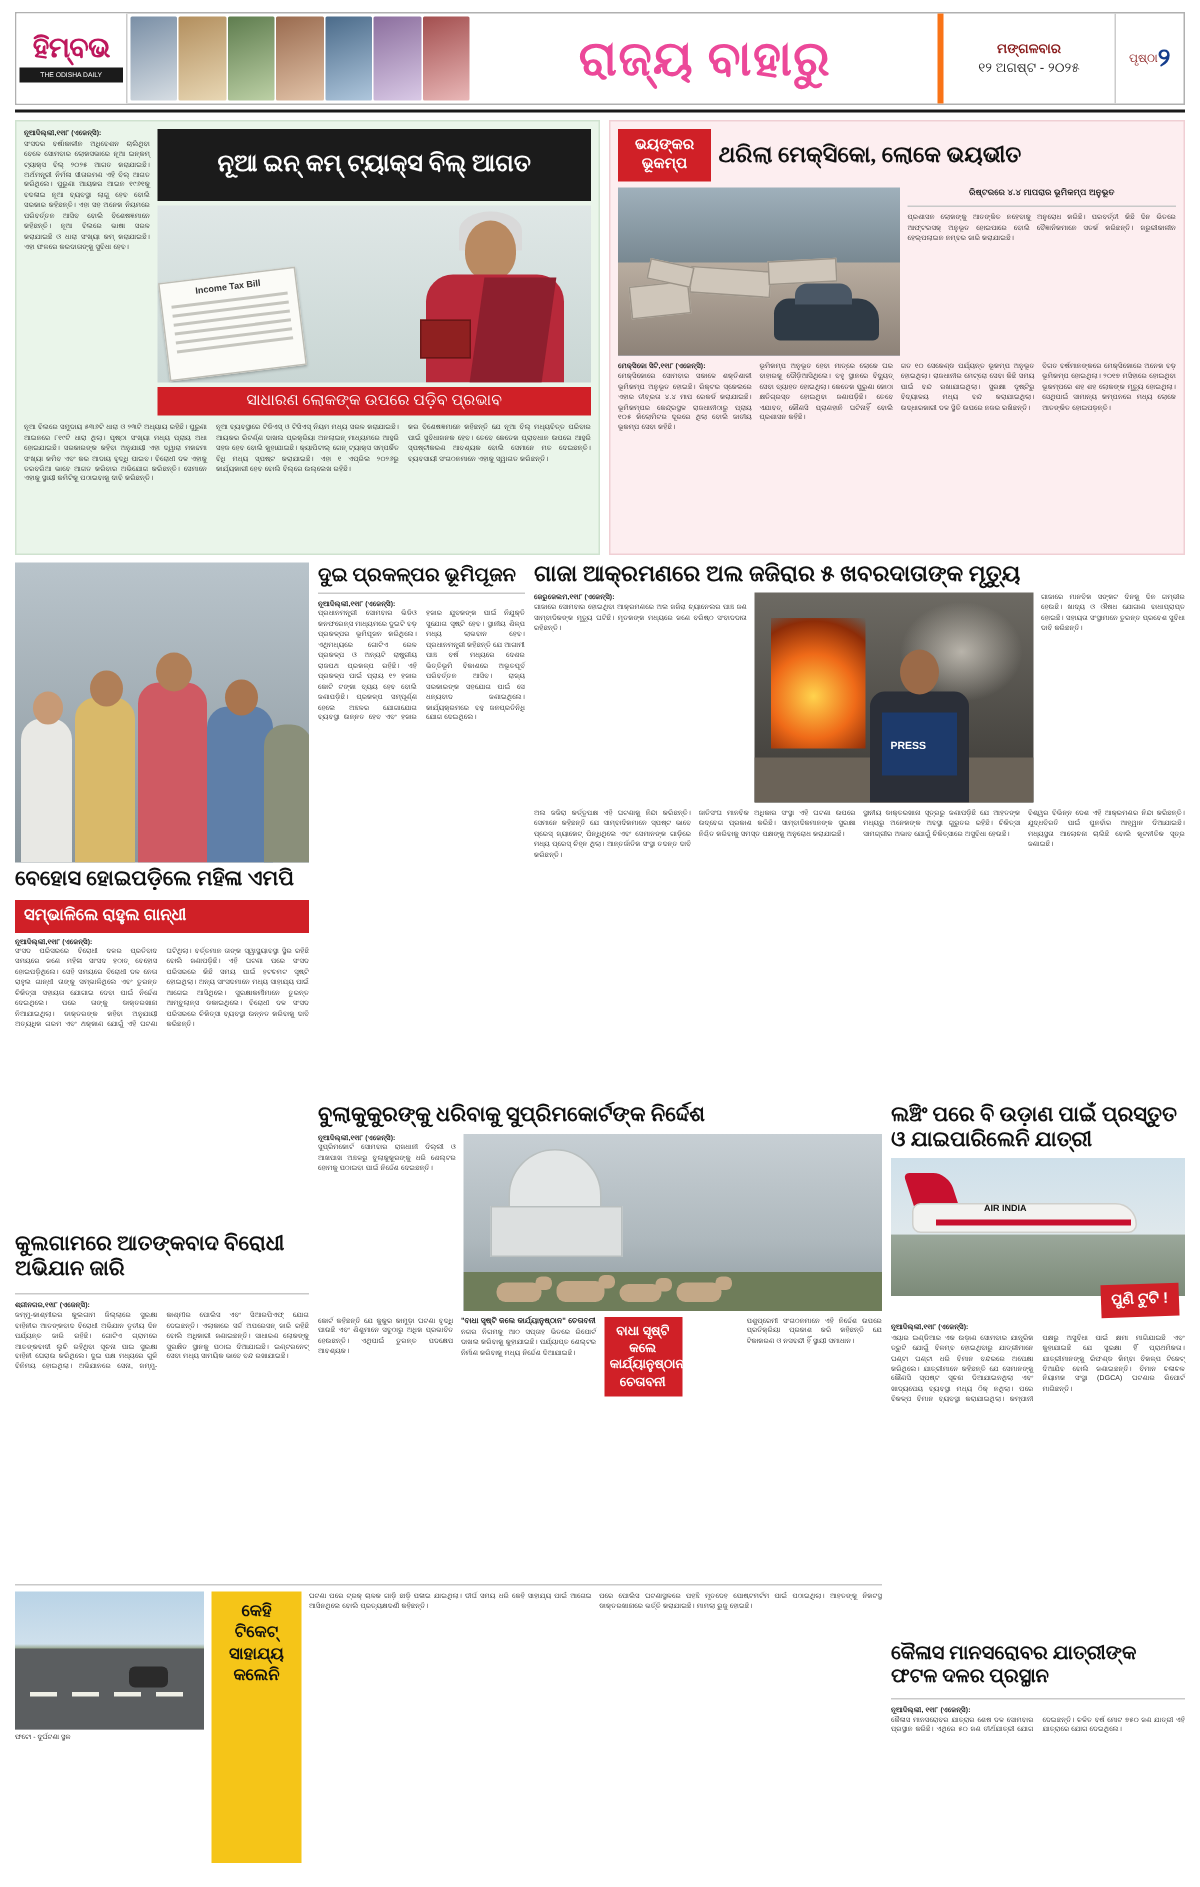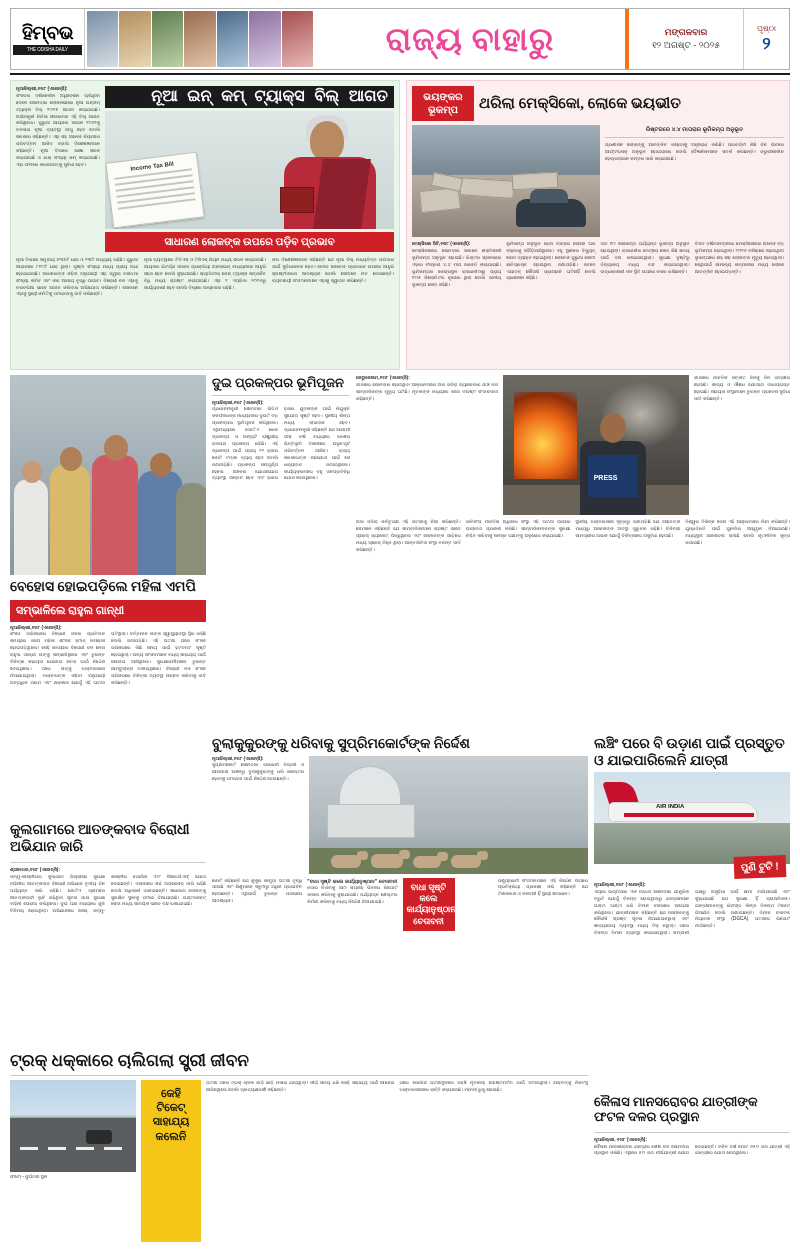--- a/index.html
+++ b/index.html
@@ -23,21 +23,21 @@
     display:flex; align-items:stretch;
     height:62px;
     background:#fff;
   }
   .logo-box {
     width:74px; border-right:1px solid #ccc;
     display:flex; flex-direction:column; align-items:center; justify-content:center;
     background:#fff; padding:2px;
   }
   .logo-mark {
-    font-size:19px; font-weight:bold; color:#000000; line-height:1;
+    font-size:19px; font-weight:bold; color:#be185d; line-height:1;
     letter-spacing:-0.5px;
   }
   .logo-sub {
     margin-top:3px; font-size:4.5px; color:#333; text-align:center; line-height:1.2;
     background:#1b1b1b; color:#fff; width:100%; padding:2px 1px;
   }
   .photo-strip {
     width:230px; display:flex; gap:1px; padding:2px; overflow:hidden;
   }
   .photo-strip div { flex:1; border-radius:1px; }
@@ -55,21 +55,21 @@
     font-size:32px; font-weight:bold; color:#ec4899; letter-spacing:1px;
     font-family:"Liberation Serif", serif;
   }
   .dateblock {
     width:118px; border-left:4px solid #f97316;
     display:flex; flex-direction:column; align-items:center; justify-content:center;
     padding:2px; text-align:center;
   }
   .dateblock .d1 { font-size:9px; color:#8a1c1c; font-weight:bold; }
   .dateblock .d2 { font-size:9px; color:#222; margin-top:2px; }
-  .pagenum { width:46px; border-left:1px solid #ccc; display:flex; flex-direction:column;
+  .pagenum { width:46px; border-left:1px solid #ccc; display:flex; flex-direction:row;
              align-items:center; justify-content:center; }
   .pagenum .pl { font-size:8px; color:#8a1c1c; }
   .pagenum .pv { font-size:17px; font-weight:bold; color:#143d8d; }
 
   .rule { height:2px; background:#1b1b1b; margin:3px 0 5px 0; }
   .col { display:flex; flex-direction:column; }
   .body-text {
     font-size:4.6px; line-height:1.5; text-align:justify; color:#1a1a1a;
     letter-spacing:0.1px;
   }
@@ -79,22 +79,22 @@
   .topzone { display:flex; gap:6px; height:290px; }
   .left-top {
     width:390px; background:#eaf5ea; border:1px solid #cfe2cf; padding:5px;
     display:flex; flex-direction:column;
   }
   .lt-top { display:flex; gap:5px; }
   .lt-col { width:84px; }
   .lt-main { flex:1; }
   .tax-headline {
     background:#1b1b1b; color:#fff; font-size:16px; font-weight:bold;
-    padding:1px 6px; text-align:right; line-height:1.25;
-    font-family:Liberation Mono, monospace;
+    padding:14px 6px; text-align:center; line-height:1.25;
+    font-family:Liberation Serif, serif;
   }
   .nirmala-photo {
     height:118px; margin-top:3px; position:relative; overflow:hidden;
     background:linear-gradient(180deg,#dfe7e6 0%,#c9d6d4 100%);
   }
   .np-doc {
     position:absolute; left:4px; bottom:6px; width:92px; height:66px;
     background:#fbfbf7; border:1px solid #bdbdb5; transform:rotate(-7deg);
     box-shadow:0 1px 2px rgba(0,0,0,.25);
   }
@@ -107,21 +107,21 @@
              background:#b98a62; border-radius:50% 50% 45% 45%; }
   .np-hair { position:absolute; left:34px; top:2px; width:42px; height:26px;
              background:#d9d9d9; border-radius:50% 50% 0 0; }
   .np-body { position:absolute; left:12px; top:44px; width:92px; height:72px;
              background:#b8293a; border-radius:18px 18px 0 0; }
   .np-sari { position:absolute; left:46px; top:46px; width:48px; height:70px;
              background:#8e1f2e; transform:skewX(-8deg); }
   .np-file { position:absolute; left:8px; top:74px; width:34px; height:26px;
              background:#8f2020; border:1px solid #6a1616; }
   .tax-sub {
-    background:#d02027; color:#fff; font-size:10.5px; font-weight:bold;
+    background:#d02027; color:#fff; font-size:10.5px; font-weight:normal;
     text-align:center; padding:4px 2px; margin-top:3px;
     font-family:"Liberation Serif", serif;
   }
   .lt-bottom { display:flex; gap:6px; margin-top:5px; flex:1; }
   .lt-bottom .c { flex:1; }
 
   .right-top {
     flex:1; background:#fdeef0; border:1px solid #f0cfd4; padding:5px;
     display:flex; flex-direction:column;
   }
@@ -402,20 +402,21 @@
     </div>
 
     <div class="mz-mid col">
       <div class="mz-head" style="margin-top:0;font-size:13px;">ଦୁଇ ପ୍ରକଳ୍ପର ଭୂମିପୂଜନ</div>
       <div class="divider-h"></div>
       <div class="body-text" style="font-weight:bold;">ନୂଆଦିଲ୍ଲୀ,୧୧ା୮ (ଏଜେନ୍ସି):</div>
       <div class="body-text twocol">ପ୍ରଧାନମନ୍ତ୍ରୀ ସୋମବାର ଭିଡିଓ କନଫରେନ୍ସ ମାଧ୍ୟମରେ ଦୁଇଟି ବଡ଼ ପ୍ରକଳ୍ପର ଭୂମିପୂଜନ କରିଥିଲେ। ଏଥିମଧ୍ୟରେ ଗୋଟିଏ ରେଳ ପ୍ରକଳ୍ପ ଓ ଅନ୍ୟଟି ରାଷ୍ଟ୍ରୀୟ ରାଜପଥ ପ୍ରକଳ୍ପ ରହିଛି। ଏହି ପ୍ରକଳ୍ପ ପାଇଁ ପ୍ରାୟ ୧୨ ହଜାର କୋଟି ଟଙ୍କା ବ୍ୟୟ ହେବ ବୋଲି ଜଣାପଡ଼ିଛି। ପ୍ରକଳ୍ପ ସମ୍ପୂର୍ଣ୍ଣ ହେଲେ ଅଞ୍ଚଳର ଯୋଗାଯୋଗ ବ୍ୟବସ୍ଥା ଉନ୍ନତ ହେବ ଏବଂ ହଜାର ହଜାର ଯୁବକଙ୍କ ପାଇଁ ନିଯୁକ୍ତି ସୁଯୋଗ ସୃଷ୍ଟି ହେବ। ସ୍ଥାନୀୟ ଶିଳ୍ପ ମଧ୍ୟ ଲାଭବାନ ହେବ। ପ୍ରଧାନମନ୍ତ୍ରୀ କହିଛନ୍ତି ଯେ ଆଗାମୀ ପାଞ୍ଚ ବର୍ଷ ମଧ୍ୟରେ ଦେଶର ଭିତ୍ତିଭୂମି ବିକାଶରେ ଅଭୂତପୂର୍ବ ପରିବର୍ତ୍ତନ ଆସିବ। ରାଜ୍ୟ ସରକାରଙ୍କ ସହଯୋଗ ପାଇଁ ସେ ଧନ୍ୟବାଦ ଜଣାଇଥିଲେ। କାର୍ଯ୍ୟକ୍ରମରେ ବହୁ ଜନପ୍ରତିନିଧି ଯୋଗ ଦେଇଥିଲେ।</div>
     </div>
 
     <div class="mz-right col">
+      <div class="gaza-title">ଗାଜା ଆକ୍ରମଣରେ ଅଲ ଜଜିରାର ୫ ଖବରଦାତାଙ୍କ ମୃତ୍ୟୁ</div>
       <div style="display:flex;gap:5px;">
         <div style="flex:1;">
           <div class="body-text" style="font-weight:bold;">ଜେରୁଜେଲମ,୧୧ା୮ (ଏଜେନ୍ସି):</div>
           <div class="body-text">ଗାଜାରେ ସୋମବାର ହୋଇଥିବା ଆକ୍ରମଣରେ ଅଲ ଜଜିରା ଚ୍ୟାନେଲର ପାଞ୍ଚ ଜଣ ସାମ୍ବାଦିକଙ୍କ ମୃତ୍ୟୁ ଘଟିଛି। ମୃତକଙ୍କ ମଧ୍ୟରେ ଜଣେ ବରିଷ୍ଠ ସଂବାଦଦାତା ରହିଛନ୍ତି।</div>
         </div>
         <div style="width:186px;">
           <div class="gaza-photo">
             <div class="gz-ground"></div>
             <div class="gz-fire"></div>
             <div class="gz-smoke"></div>
@@ -506,21 +507,20 @@
       </div>
       <div class="body-text" style="font-weight:bold;margin-top:18px;">ନୂଆଦିଲ୍ଲୀ,୧୧ା୮ (ଏଜେନ୍ସି):</div>
       <div class="body-text twocol">ଏୟାର ଇଣ୍ଡିଆର ଏକ ଉଡ଼ାଣ ସୋମବାର ଯାନ୍ତ୍ରିକ ତ୍ରୁଟି ଯୋଗୁଁ ବିଳମ୍ବ ହୋଇଥିବାରୁ ଯାତ୍ରୀମାନେ ଘଣ୍ଟା ଘଣ୍ଟା ଧରି ବିମାନ ବନ୍ଦରରେ ଅପେକ୍ଷା କରିଥିଲେ। ଯାତ୍ରୀମାନେ କହିଛନ୍ତି ଯେ ସେମାନଙ୍କୁ କୌଣସି ସ୍ପଷ୍ଟ ସୂଚନା ଦିଆଯାଇନଥିଲା ଏବଂ ଖାଦ୍ୟପେୟ ବ୍ୟବସ୍ଥା ମଧ୍ୟ ଠିକ୍ ନଥିଲା। ପରେ ବିକଳ୍ପ ବିମାନ ବ୍ୟବସ୍ଥା କରାଯାଇଥିଲା। କମ୍ପାନୀ ପକ୍ଷରୁ ଅସୁବିଧା ପାଇଁ କ୍ଷମା ମାଗିଯାଇଛି ଏବଂ କୁହାଯାଇଛି ଯେ ସୁରକ୍ଷା ହିଁ ପ୍ରାଥମିକତା। ଯାତ୍ରୀମାନଙ୍କୁ ରିଫଣ୍ଡ କିମ୍ବା ବିକଳ୍ପ ଟିକେଟ୍ ଦିଆଯିବ ବୋଲି ଜଣାଇଛନ୍ତି। ବିମାନ ଚଳାଚଳ ନିୟାମକ ସଂସ୍ଥା (DGCA) ଘଟଣାର ରିପୋର୍ଟ ମାଗିଛନ୍ତି।</div>
     </div>
   </div>
 
   <div class="botzone">
 
 
     <div class="bz-mid col">
-      <div class="truck-title">ଟ୍ରକ୍ ଧକ୍କାରେ ଚାଲିଗଲା ସ୍ତ୍ରୀ ଜୀବନ</div>
       <div class="divider-h"></div>
       <div style="display:flex;gap:5px;flex:1;">
         <div style="width:126px;">
           <div class="road-photo">
             <div class="rd-lane"></div>
             <div class="rd-dash" style="left:10px;width:18px;"></div>
             <div class="rd-dash" style="left:38px;width:18px;"></div>
             <div class="rd-dash" style="left:66px;width:18px;"></div>
             <div class="rd-dash" style="left:94px;width:18px;"></div>
             <div class="rd-bike"></div>

